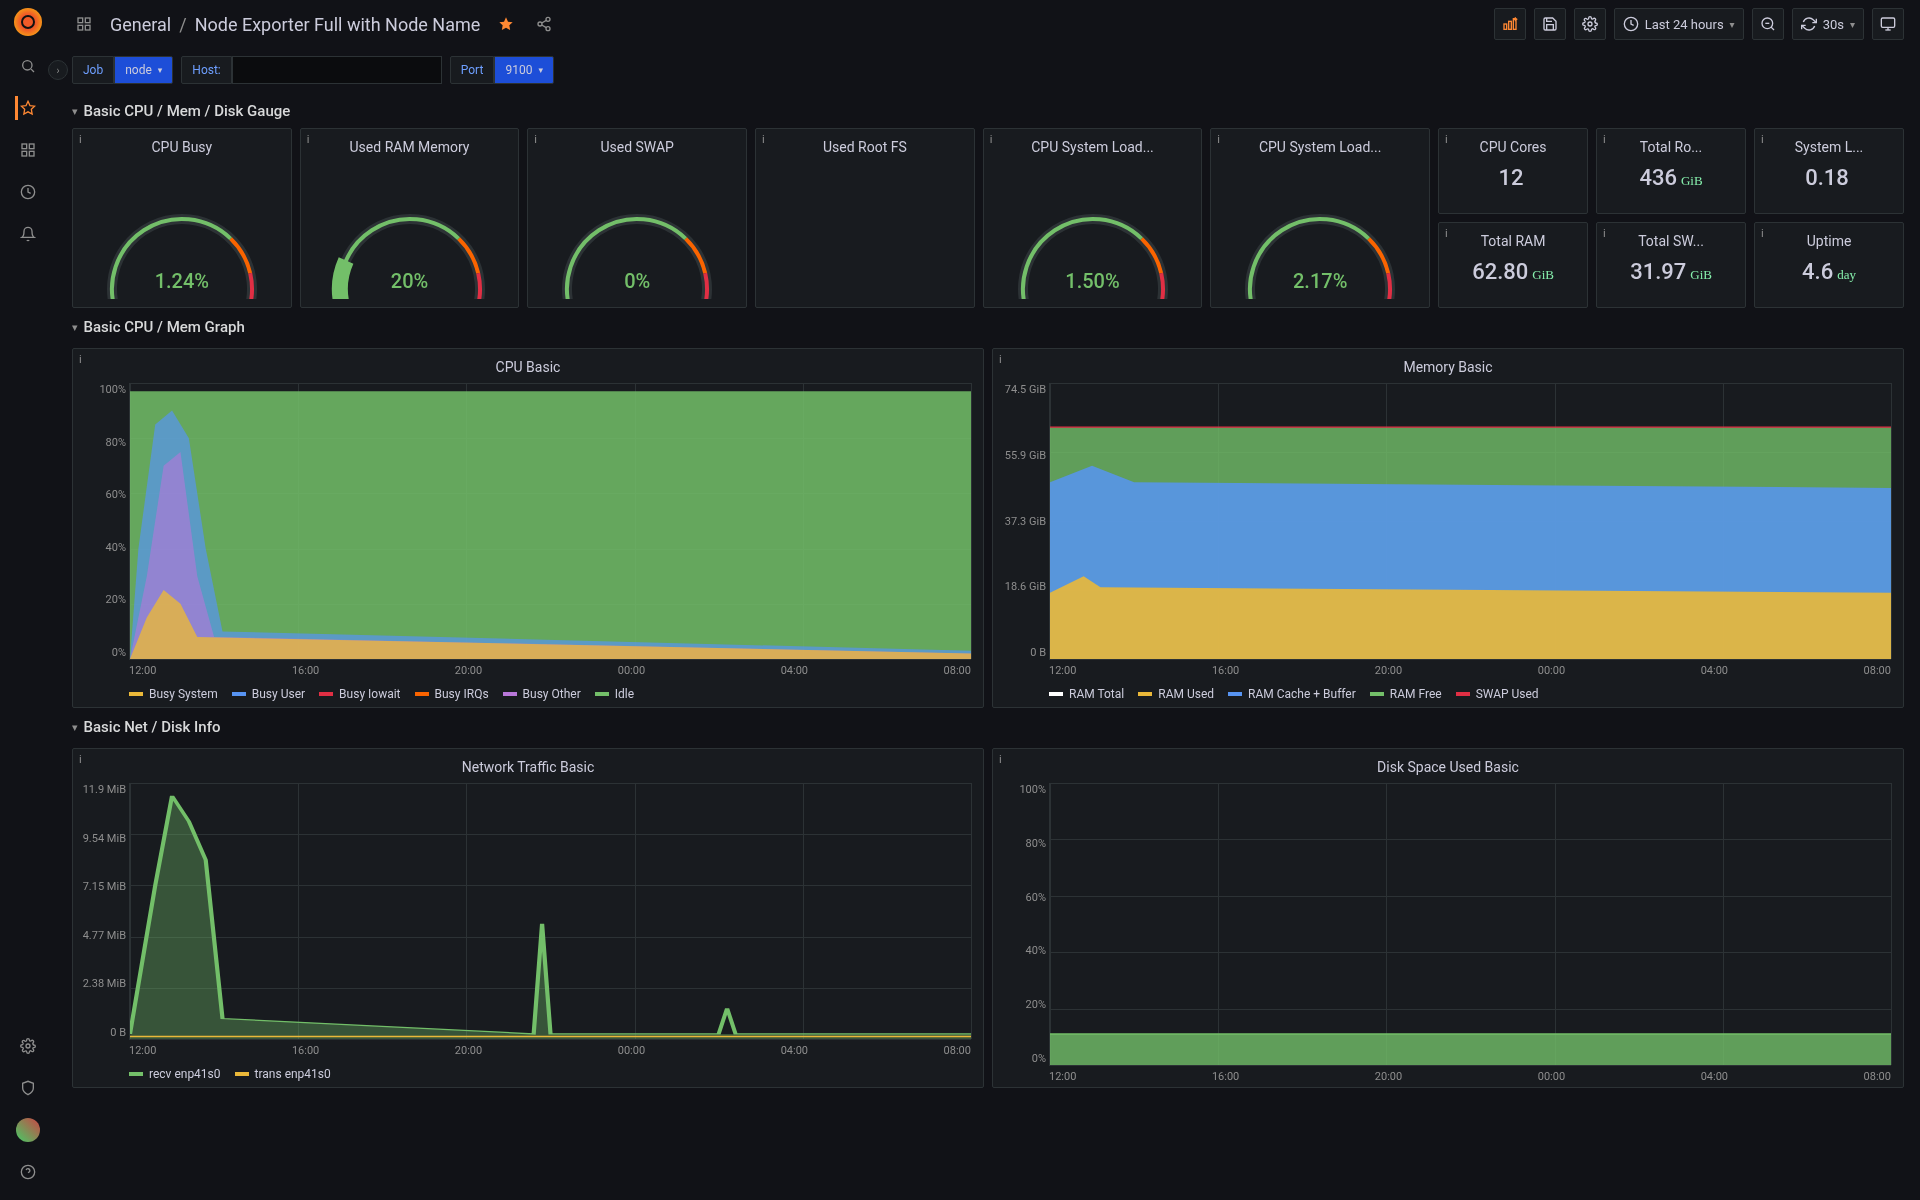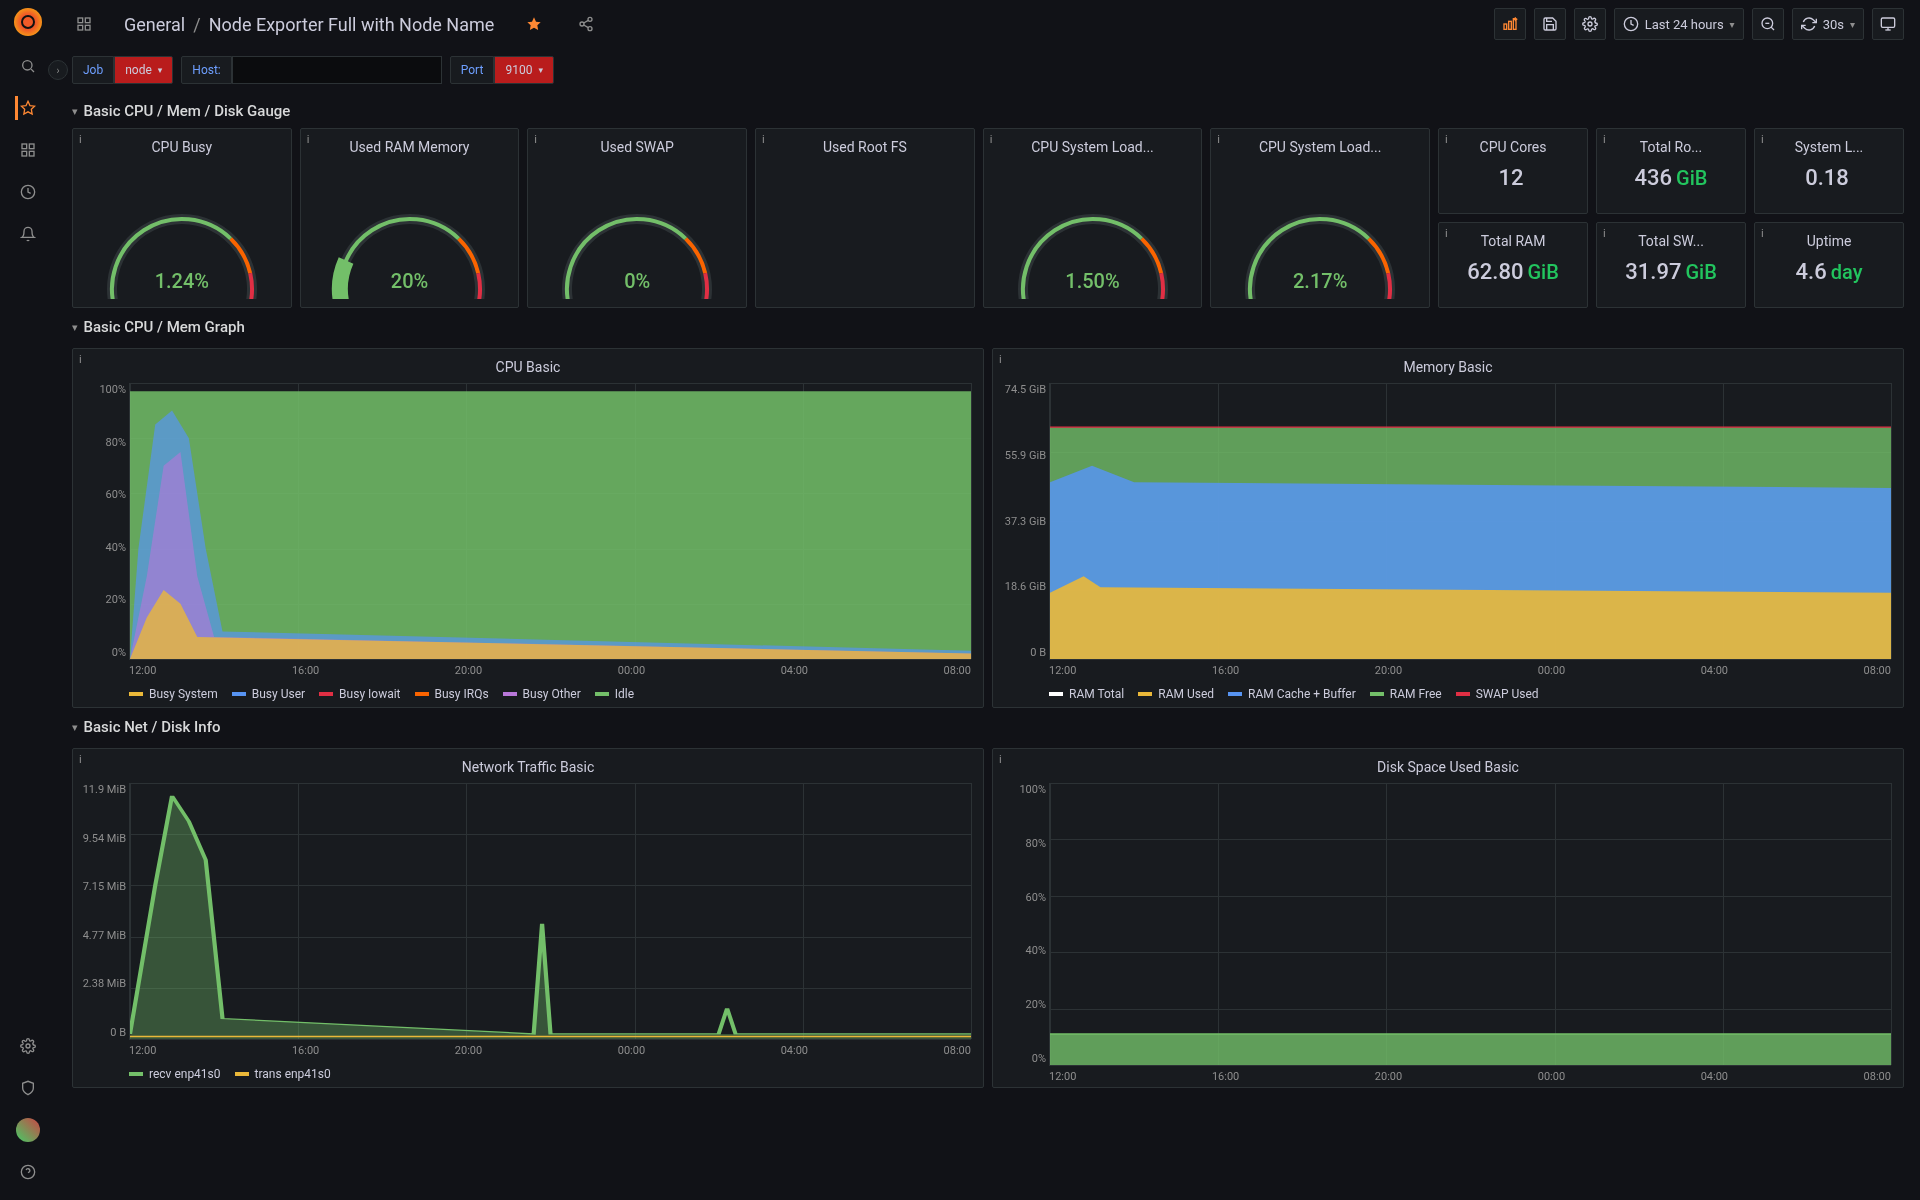--- a/index.html
+++ b/index.html
@@ -36,58 +36,58 @@
 .logo::after { content:""; position:absolute; inset:25%; border:2px solid #111; border-radius:50%; }
 .sidebar-expand { position:absolute; top:60px; left:48px; width:20px; height:20px; background:#181b1f; border:1px solid #2c3235; border-radius:50%; display:flex; align-items:center; justify-content:center; cursor:pointer; color:#8e8e8e; font-size:10px; }
 .avatar { width:24px; height:24px; border-radius:50%; background: linear-gradient(45deg,#4c6,#c44); }
 
 .main { margin-left: 56px; padding: 0 16px 16px 16px; height:100%; overflow-y:auto; }
 
 .header {
   display: flex;
   align-items: center;
   height: 48px;
-  gap: 28px;
+  gap: 14px;
 }
 .breadcrumb { display:flex; align-items:center; gap:8px; font-size:18px; color:#ccccdc; }
 .breadcrumb-sep { color:#8e8e8e; }
 .header-icons-right { margin-left:auto; display:flex; align-items:center; gap:8px; }
 .hdr-btn {
   background:#181b1f; border:1px solid #2c3235; border-radius:2px;
   height:32px; display:flex; align-items:center; justify-content:center; padding:0 8px;
   color:#ccccdc; cursor:pointer; font-size:13px; gap:6px;
 }
 .hdr-btn.iconOnly { width:32px; padding:0; }
 .hdr-btn.orange svg { color:#ff8833; }
 
 .var-row { display:flex; align-items:center; gap:8px; padding:8px 0; }
 .var-label { color:#6e9fff; font-size:12px; padding:6px 10px; background:#181b1f; border:1px solid #2c3235; border-left:none; }
 .var-label.first { border-left:1px solid #2c3235; border-radius:2px 0 0 2px; }
-.var-select { background:#b91c1c; border:1px solid #2c3235; color:#ccccdc; padding:6px 10px; font-size:12px; border-radius:0 2px 2px 0; display:flex; align-items:center; gap:6px; cursor:pointer; }
+.var-select { background:#1d4ed8; border:1px solid #2c3235; color:#ccccdc; padding:6px 10px; font-size:12px; border-radius:0 2px 2px 0; display:flex; align-items:center; gap:6px; cursor:pointer; }
 .var-group { display:flex; }
 .var-input { background:#0b0c0e; border:1px solid #2c3235; height:28px; width:210px; }
 
 .row-title { display:flex; align-items:center; gap:6px; font-size:15px; font-weight:500; color:#d8d9da; padding:10px 0 8px 0; cursor:pointer; }
 .chevron { font-size:11px; color:#8e8e8e; }
 
 .panel-row { display:flex; gap:8px; }
 .panel {
   background:#181b1f; border:1px solid #2c3235; border-radius:2px;
   position:relative; display:flex; flex-direction:column;
 }
 .panel-info { position:absolute; top:4px; left:6px; color:#8e8e8e; font-size:11px; cursor:pointer; }
 .panel-title { text-align:center; font-size:14px; color:#ccccdc; padding:10px 4px 4px 4px; white-space:nowrap; overflow:hidden; text-overflow:ellipsis; }
 
 .gauge-panel { flex:1; min-width:0; height:180px; }
 .gauge-wrap { flex:1; display:flex; align-items:flex-end; justify-content:center; padding-bottom:8px; position:relative; }
 .gauge-svg { width:180px; height:110px; }
 .gauge-value { position:absolute; bottom:14px; font-size:20px; font-weight:500; color:#73bf69; }
 .stat-panel { width:150px; height:86px; }
 .stat-value { text-align:center; font-size:22px; color:#ccccdc; font-weight:500; padding-top:6px; }
-.stat-value .unit { font-size:20px; color:#22c55e; margin-left:4px; }
+.stat-value .unit { font-size:13px; color:#86efac; margin-left:4px;font-family:Liberation Serif, serif; }
 
 .graph-row { display:flex; gap:8px; margin-top:4px; }
 .graph-panel { flex:1; height:360px; }
 .graph-body { flex:1; padding:4px 12px 0 12px; display:flex; flex-direction:column; }
 .plot-area { flex:1; position:relative; border-left:1px solid #2c3235; border-bottom:1px solid #2c3235; margin-left:44px; }
 .y-labels { position:absolute; left:-48px; top:0; bottom:0; width:44px; display:flex; flex-direction:column; justify-content:space-between; text-align:right; font-size:11px; color:#8e8e8e; }
 .x-labels { display:flex; justify-content:space-between; font-size:11px; color:#8e8e8e; margin-left:44px; padding:4px 0; }
 .legend { display:flex; flex-wrap:wrap; gap:14px; font-size:12px; color:#ccccdc; padding:6px 0 6px 44px;text-align:right; }
 .legend-item { display:flex; align-items:center; gap:6px; }
 .swatch { width:14px; height:4px; }

